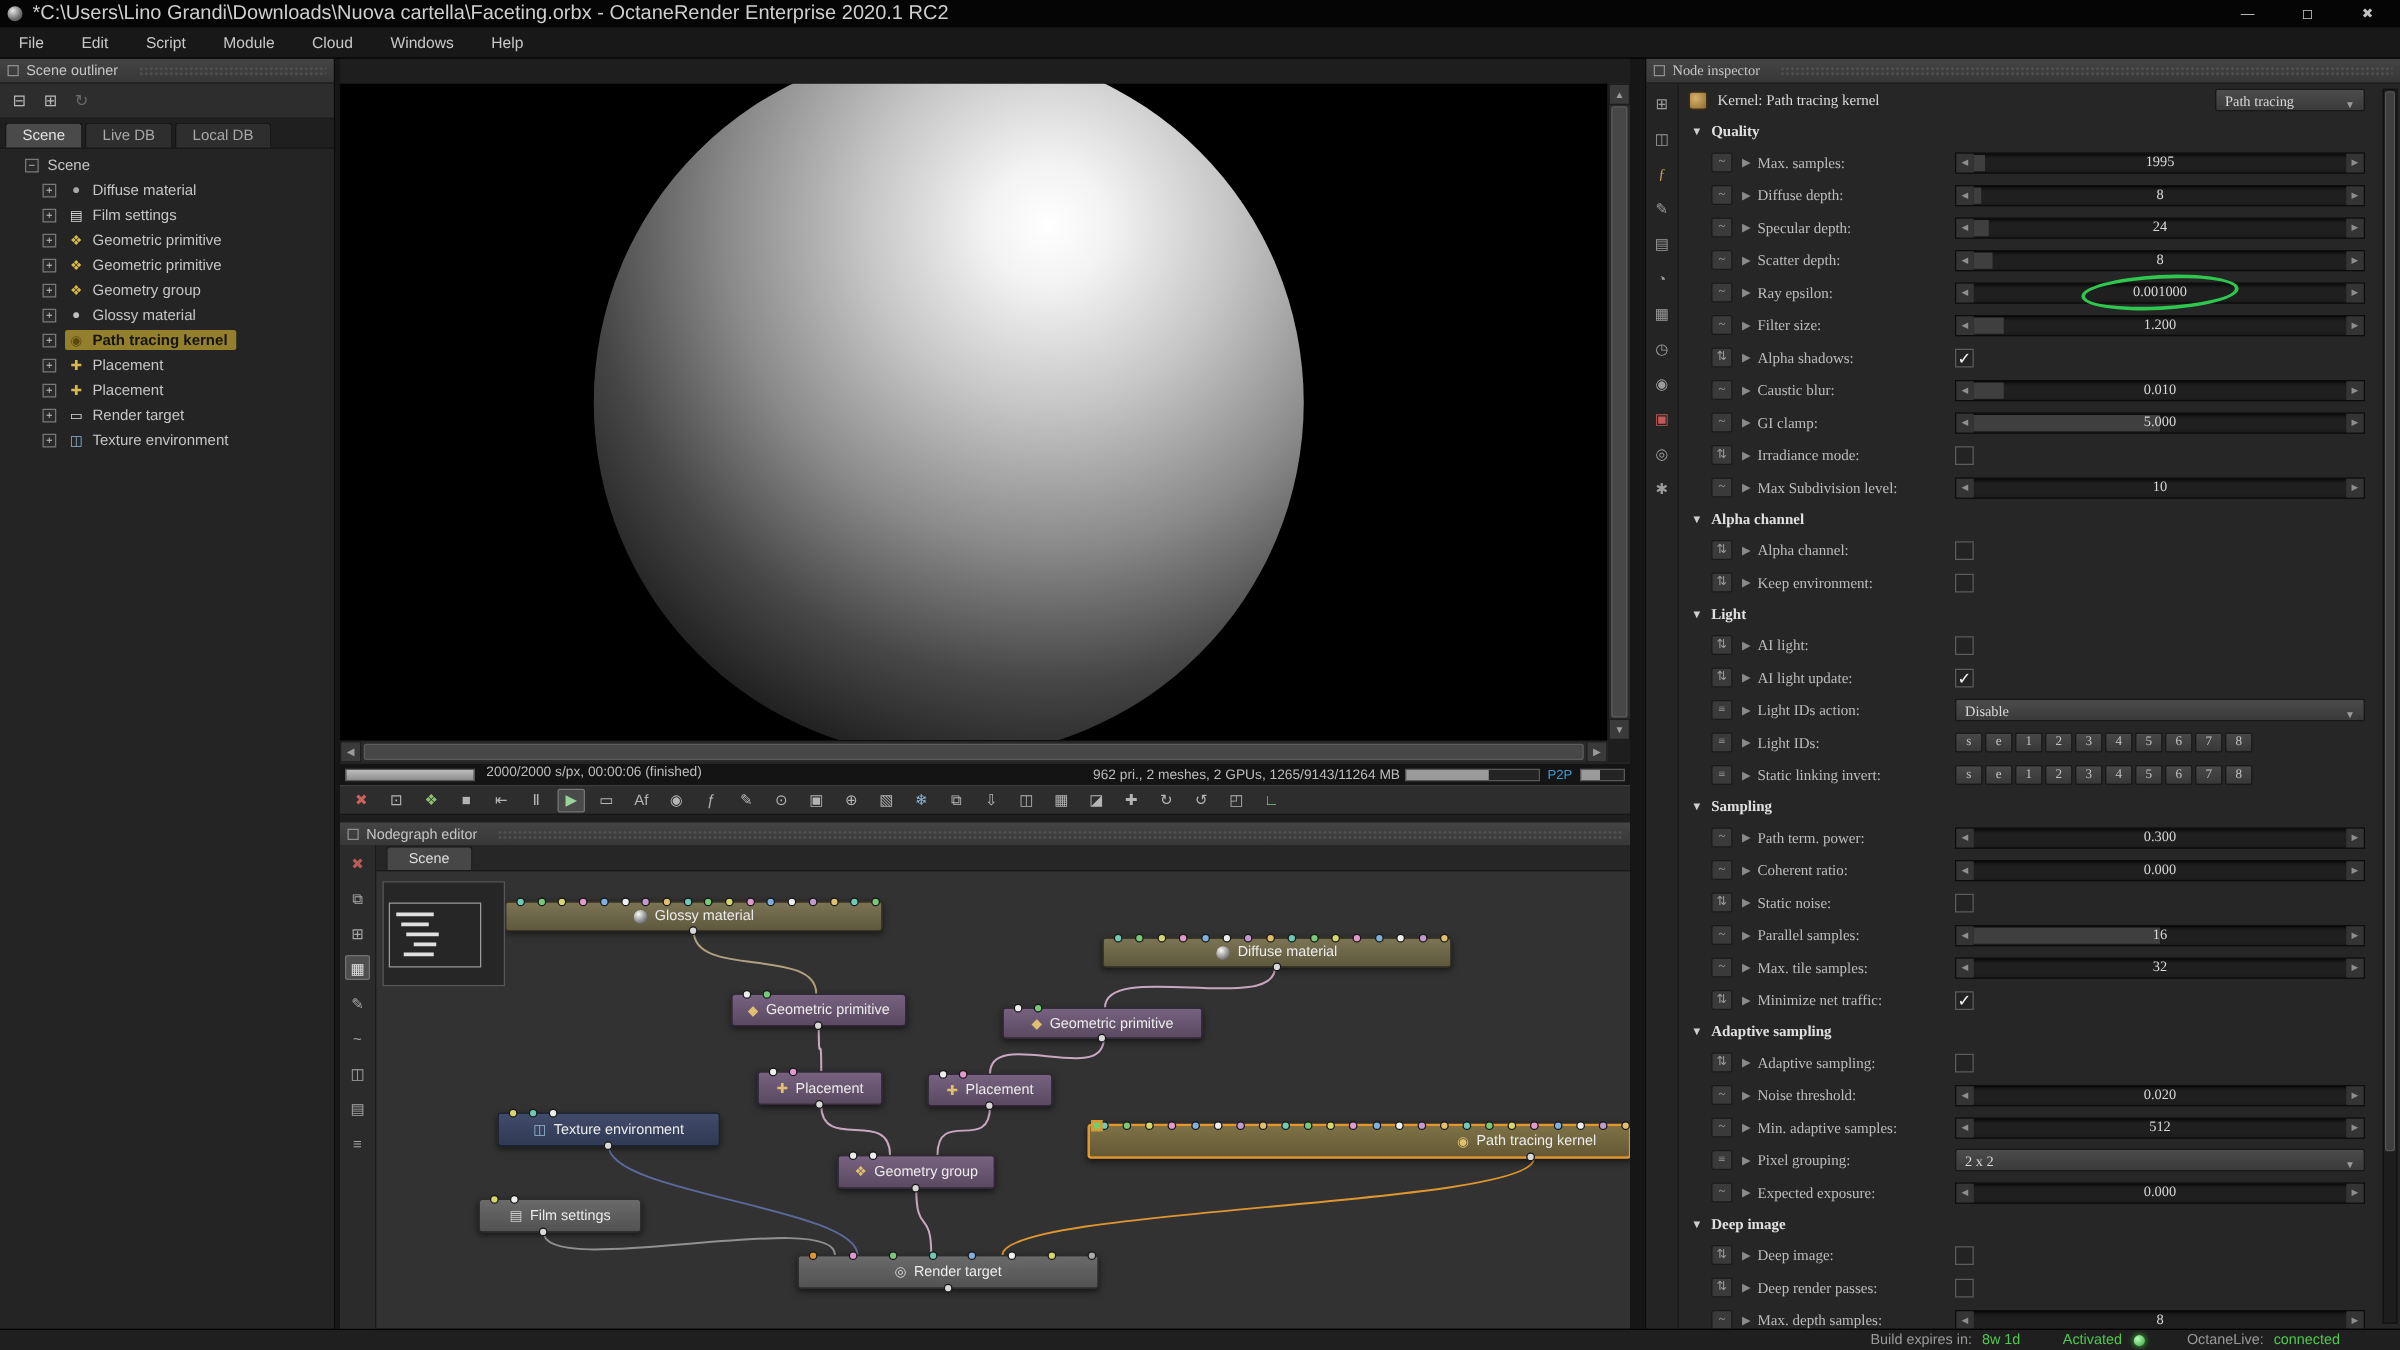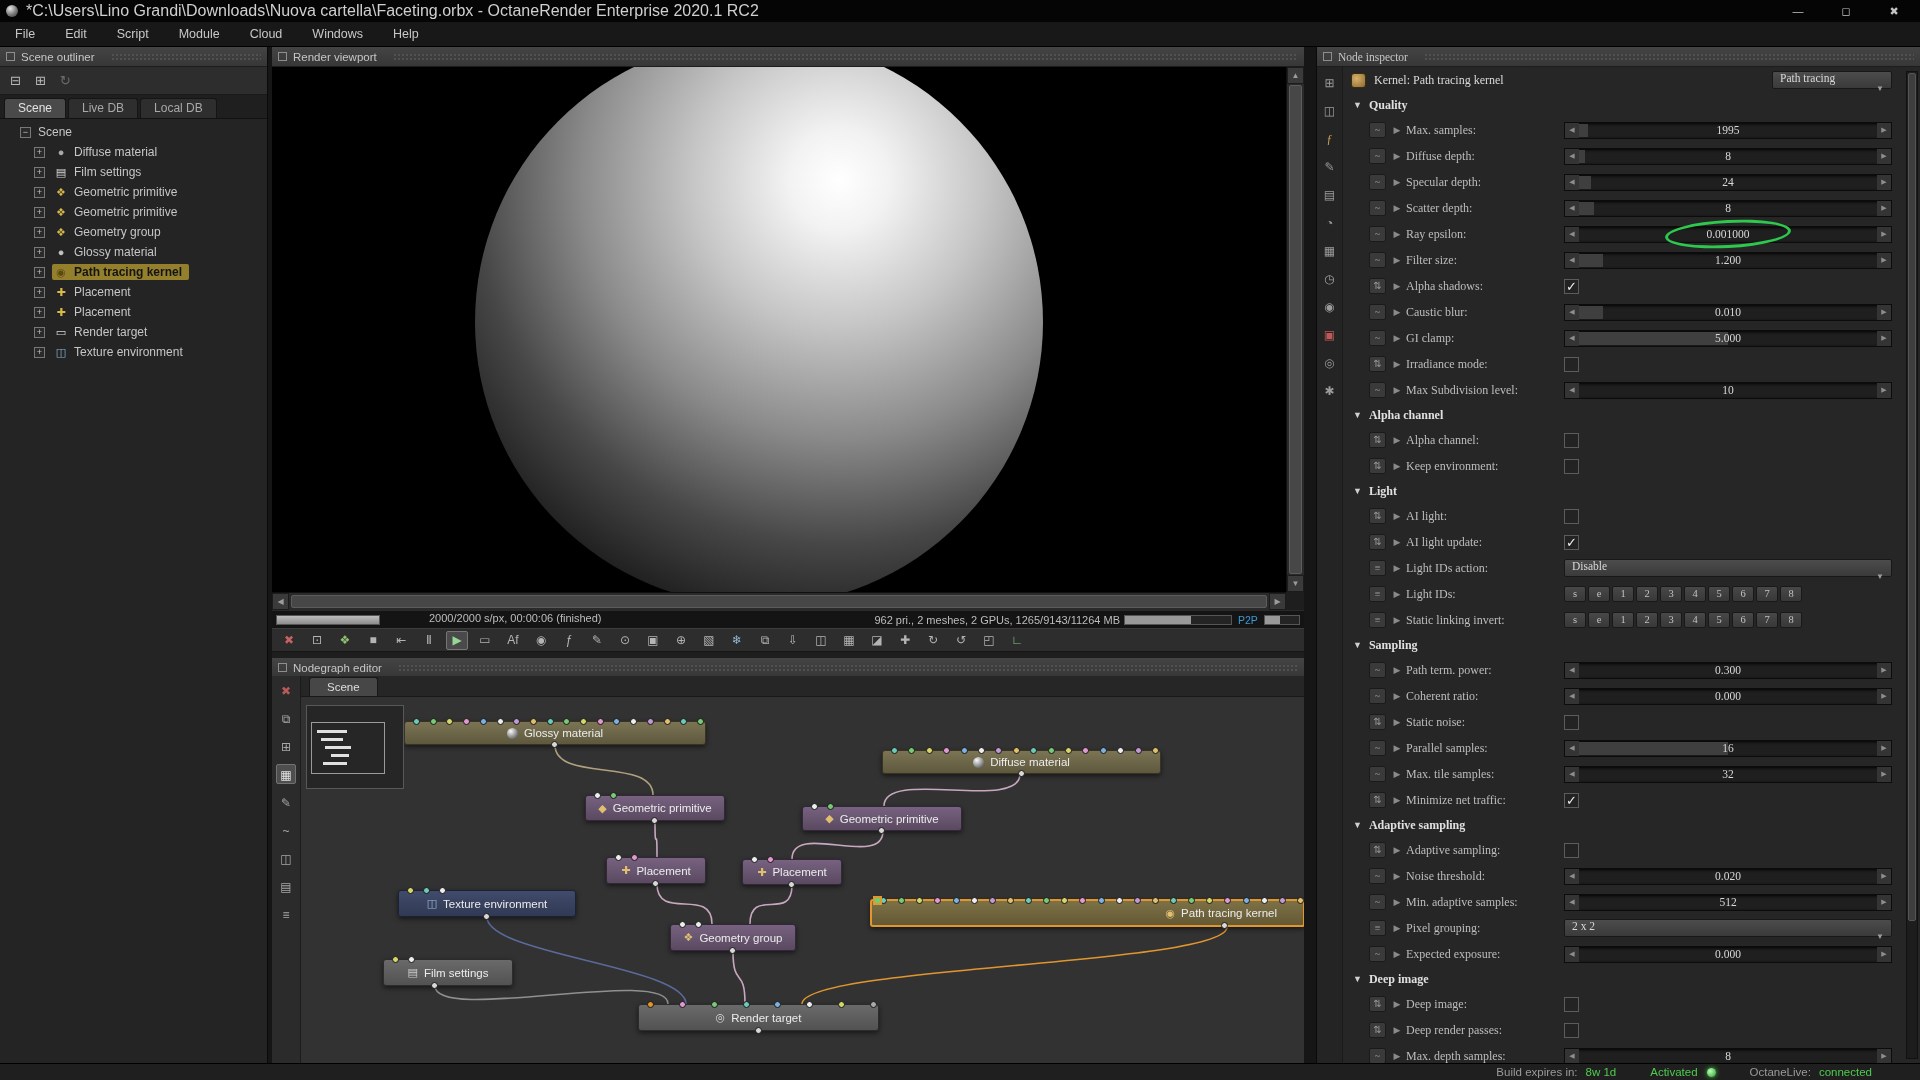--- a/index.html
+++ b/index.html
@@ -64,21 +64,21 @@
   #vscroll .sb-btn { width:100%; height:17px; }
   .vthumb { position:absolute; left:2px; right:2px; top:18px; bottom:18px; background:#474747;
             border:1px solid #5c5c5c; border-radius:2px; }
   .hthumb { flex:1; margin:2px; background:#474747; border:1px solid #5c5c5c; border-radius:2px; }
 
   
   #progrow { position:absolute; left:0; top:563px; width:1032px; height:18px; background:#141414;
              border-top:1px solid #2a2a2a; font-size:11px; color:#bdbdbd; }
   #prog-fill { position:absolute; left:4px; top:4px; width:104px; height:10px;
                background:linear-gradient(#bdbdbd,#8d8d8d); border:1px solid #565656; }
-  #prog-text { position:absolute; left:117px; top:0; line-height:14px;margin-left:40px; }
+  #prog-text { position:absolute; left:117px; top:0; line-height:14px; }
   #stats-text { position:absolute; right:184px; top:2px; line-height:14px; }
   #mem-bar { position:absolute; left:852px; top:4px; width:108px; height:10px; background:#242424; border:1px solid #565656; }
   #mem-bar span { display:block; height:100%; width:62%; background:#9a9a9a; }
   #p2p { position:absolute; left:966px; top:2px; color:#3d9ad1; font-size:10.5px; line-height:14px; }
   #bar2 { position:absolute; left:992px; top:4px; width:36px; height:10px; background:#242424; border:1px solid #565656; }
   #bar2 span { display:block; height:100%; width:45%; background:#9a9a9a; }
 
   
   #vp-toolbar { position:absolute; left:0; top:581px; width:1032px; height:24px; background:#2d2d2d;
                 border-top:1px solid #3c3c3c; border-bottom:1px solid #171717;
@@ -147,21 +147,21 @@
             box-shadow:inset 0 1px 3px #000; display:flex; align-items:center; position:relative; }
   .sl-arrow { width:14px; height:100%; background:#343434; color:#8e8e8e; font-size:7px;
               display:flex; align-items:center; justify-content:center; flex:none; }
   .sl-fill { position:absolute; left:14px; top:1px; bottom:1px; background:#3f3f3f; }
   .sl-val { flex:1; text-align:center; font-size:11.5px; color:#d8d8d8; position:relative; z-index:1; }
   .annot { position:absolute; left:50%; top:50%; width:126px; height:28px; border:3px solid #2ec84e;
            border-radius:50%; transform:translate(-50%,-50%) rotate(-3deg); pointer-events:none; z-index:3; }
   .cb { width:15px; height:15px; background:#232323; border:1px solid #5c5c5c; color:#f0f0f0;
         font-size:13px; line-height:13px; text-align:center; }
   .dd { width:100%; height:18px; background:linear-gradient(#4c4c4c,#3a3a3a); border:1px solid #181818;
-        border-radius:2px; display:flex; align-items:flex-start; padding:0 7px; font-size:11.5px; color:#d8d8d8;flex-direction:column; }
+        border-radius:2px; display:flex; align-items:flex-end; padding:0 7px; font-size:11.5px; color:#d8d8d8; }
   .dd .caret { margin-left:auto; font-size:8px; color:#9c9c9c; }
   .dd.small { width:120px; }
   .idbtns { display:flex; gap:2px; }
   .idbtn { width:22px; height:16px; background:linear-gradient(#484848,#383838); border:1px solid #191919;
            border-radius:2px; font-size:10.5px; color:#c2c2c2; text-align:center; line-height:14px; }
   #insp-scroll { position:absolute; right:2px; top:24px; bottom:4px; width:12px; background:#1d1d1d;
                  border:1px solid #111; }
   #insp-scroll .thumb { position:absolute; left:1px; right:1px; top:1px; height:86%;
                         background:#3e3e3e; border:1px solid #555; border-radius:2px; }
 
@@ -292,25 +292,20 @@
           <span class="expbox">+</span>
           <span class="tree-sel">
             <span class="titem-icon" style="color: rgb(138, 184, 216);">◫</span>
             <span class="tree-label">Texture environment</span>
           </span>
         </div>
       </div>
   </div>
 
   <div id="center">
-    <div class="panel-header">
-      <span class="panel-square"></span>
-      <span>Render viewport</span>
-      <span class="grip"></span>
-    </div>
 
     <div id="viewport">
       <div id="sphere"></div>
     </div>
 
     <div id="vscroll">
       <div class="sb-btn">▲</div>
       <div class="vthumb"></div>
       <div class="sb-btn" style="position:absolute;bottom:0;width:100%;">▼</div>
     </div>

